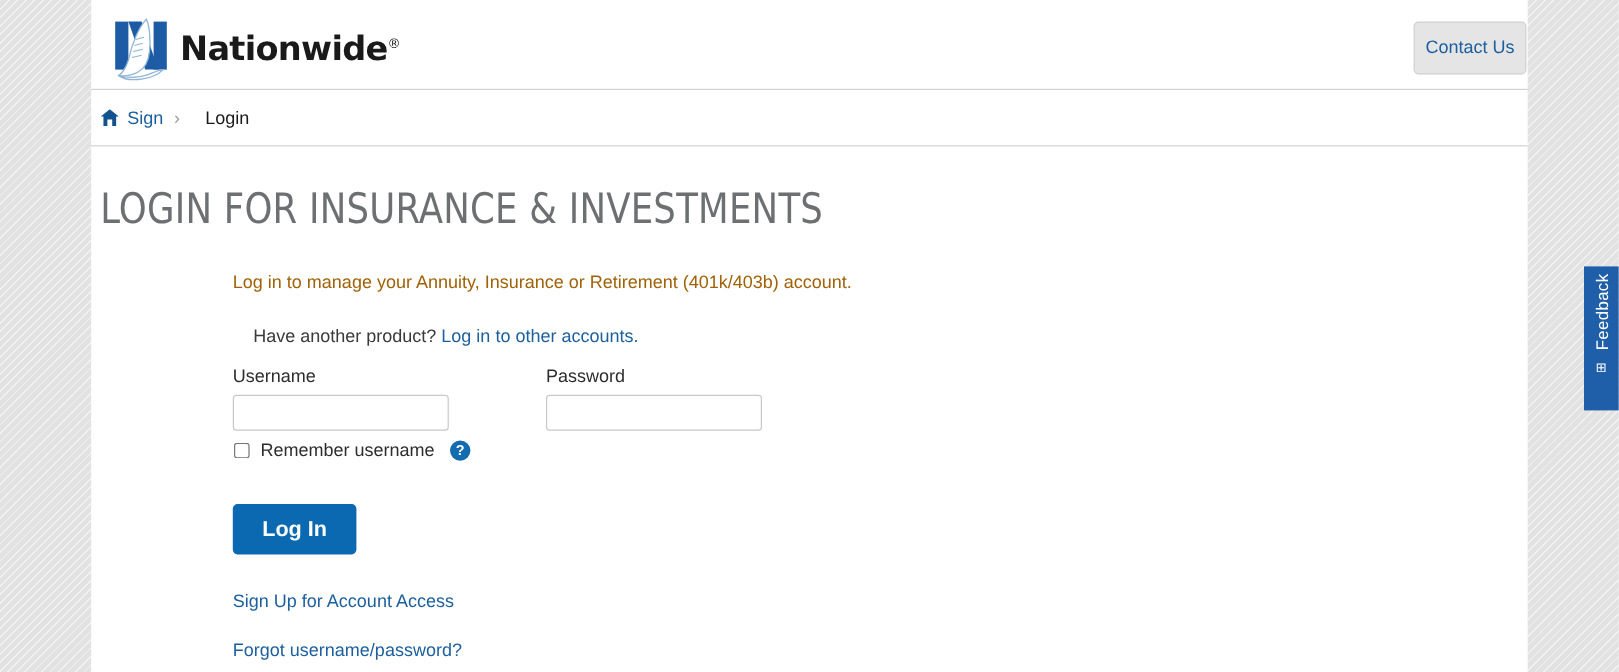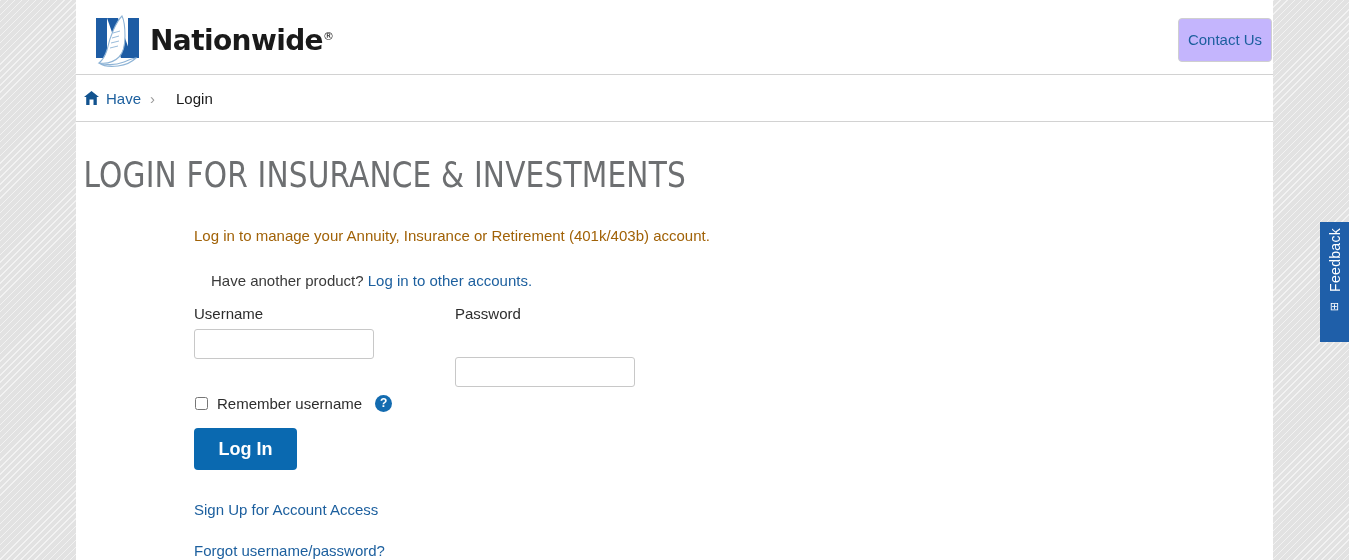--- a/index.html
+++ b/index.html
@@ -69,21 +69,21 @@
     font-weight: normal;
     letter-spacing: 0;
   }
 
   .contact-btn {
     position: absolute;
     right: 1px;
     top: 18px;
     width: 94px;
     height: 44px;
-    background: #c4b5fd;
+    background: #e5e5e5;
     border: 1px solid #cfcfcf;
     border-radius: 4px;
     color: #1c5f9e;
     font-size: 15px;
     font-family: "Liberation Sans", sans-serif;
     cursor: pointer;
     padding: 0;
     line-height: 42px;
     text-align: center;
   }
@@ -158,21 +158,20 @@
   .fields-row {
     display: flex;
     margin-top: 12px;
   }
   .field-col {
     display: flex;
     flex-direction: column;
   }
   .field-col.pw {
     margin-left: 81px;
-    gap: 28px;
   }
   .field-label {
     font-size: 15px;
     color: #2d2d2d;
     margin-bottom: 7px;
   }
   .text-input {
     width: 180px;
     height: 30px;
     border: 1px solid #c8c8c8;
@@ -210,21 +209,21 @@
     font-size: 12px;
     font-weight: bold;
     line-height: 17px;
     text-align: center;
     margin-left: 13px;
     cursor: pointer;
     font-family: "Liberation Sans", sans-serif;
   }
 
   .login-btn {
-    margin-top: 16px;
+    margin-top: 36px;
     width: 103px;
     height: 42px;
     background: #0a69b0;
     border: none;
     border-radius: 4px;
     color: #ffffff;
     font-size: 18px;
     font-weight: bold;
     cursor: pointer;
     font-family: "Liberation Sans", sans-serif;
@@ -302,21 +301,21 @@
 
     <button class="contact-btn">Contact Us</button>
   </div>
 
   <nav class="breadcrumb">
     <span>
       <svg class="home-icon" viewBox="0 0 15 14" xmlns="http://www.w3.org/2000/svg">
         <polygon points="7.5,0 15,6 12.8,6 12.8,14 9.5,14 9.5,8.6 5.5,8.6 5.5,14 2.2,14 2.2,6 0,6" fill="#12538f"></polygon>
       </svg>
     </span>
-    <a class="bc-link" href="#">Have</a>
+    <a class="bc-link" href="#">Sign</a>
     <span class="bc-sep">›</span>
     <span class="bc-current">Login</span>
   </nav>
 
   <h1 class="page-title">LOGIN FOR INSURANCE &amp; INVESTMENTS</h1>
 
   <div class="form-area">
 
     <p class="intro-line">Log in to manage your Annuity, Insurance or Retirement (401k/403b) account.</p>
 

